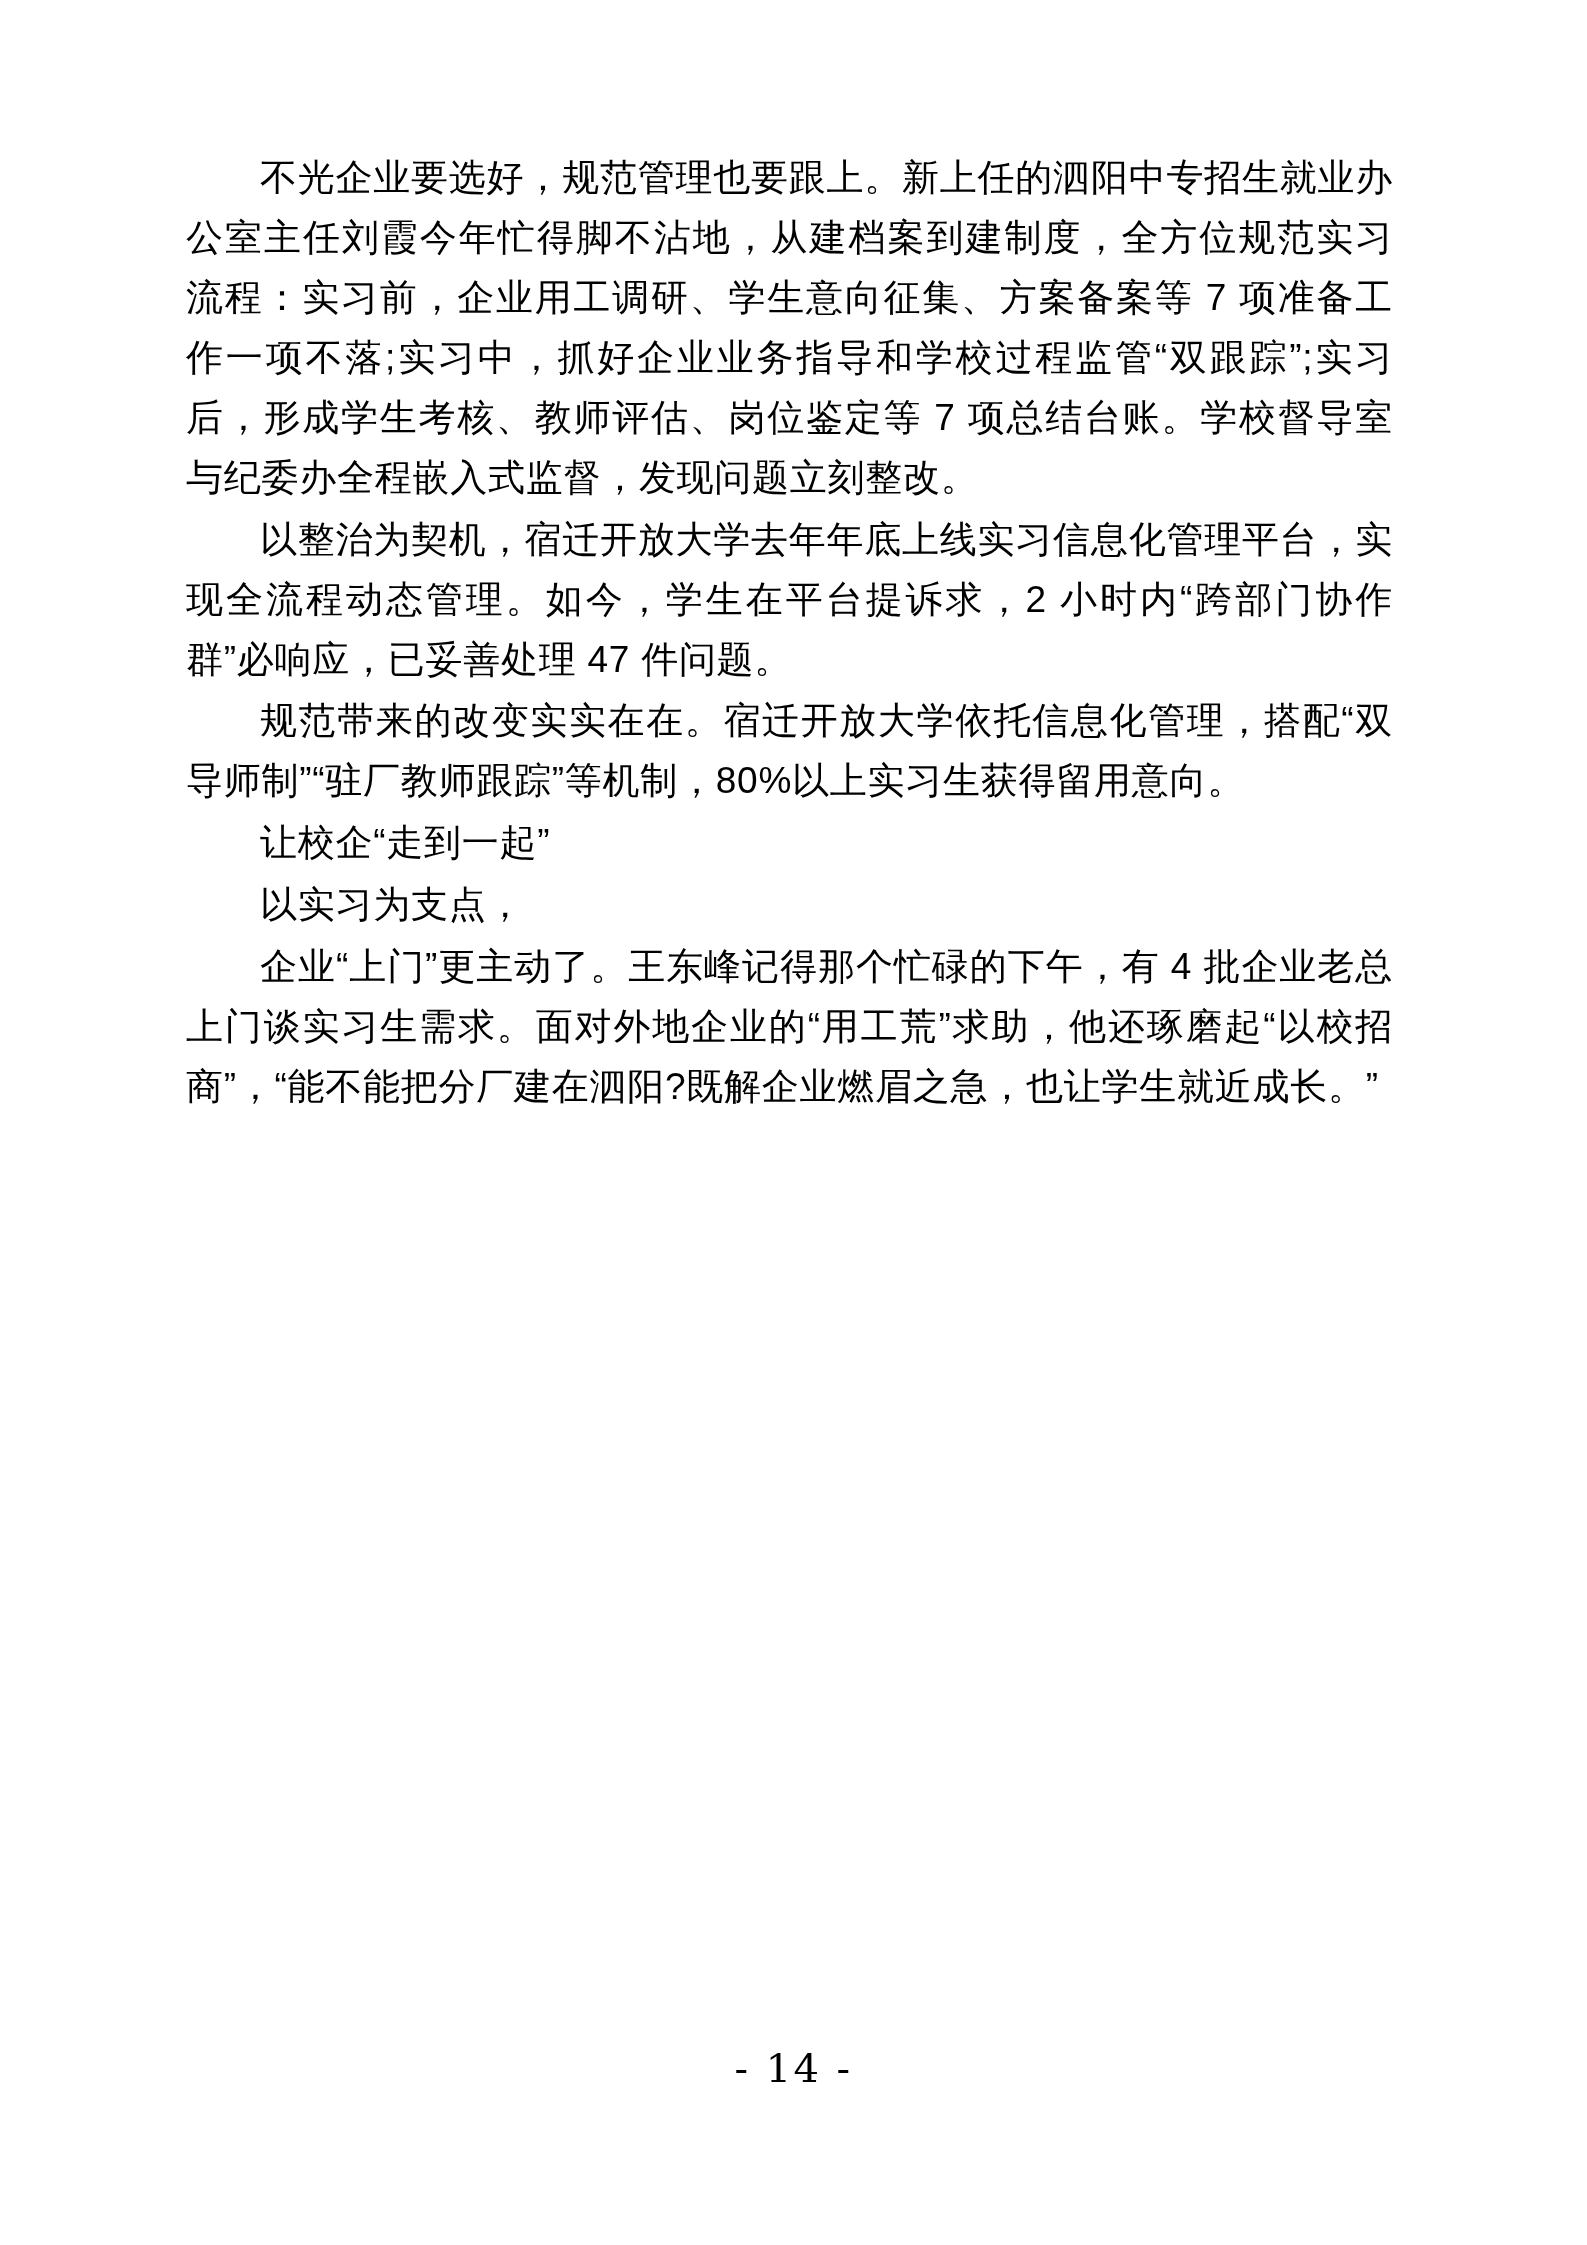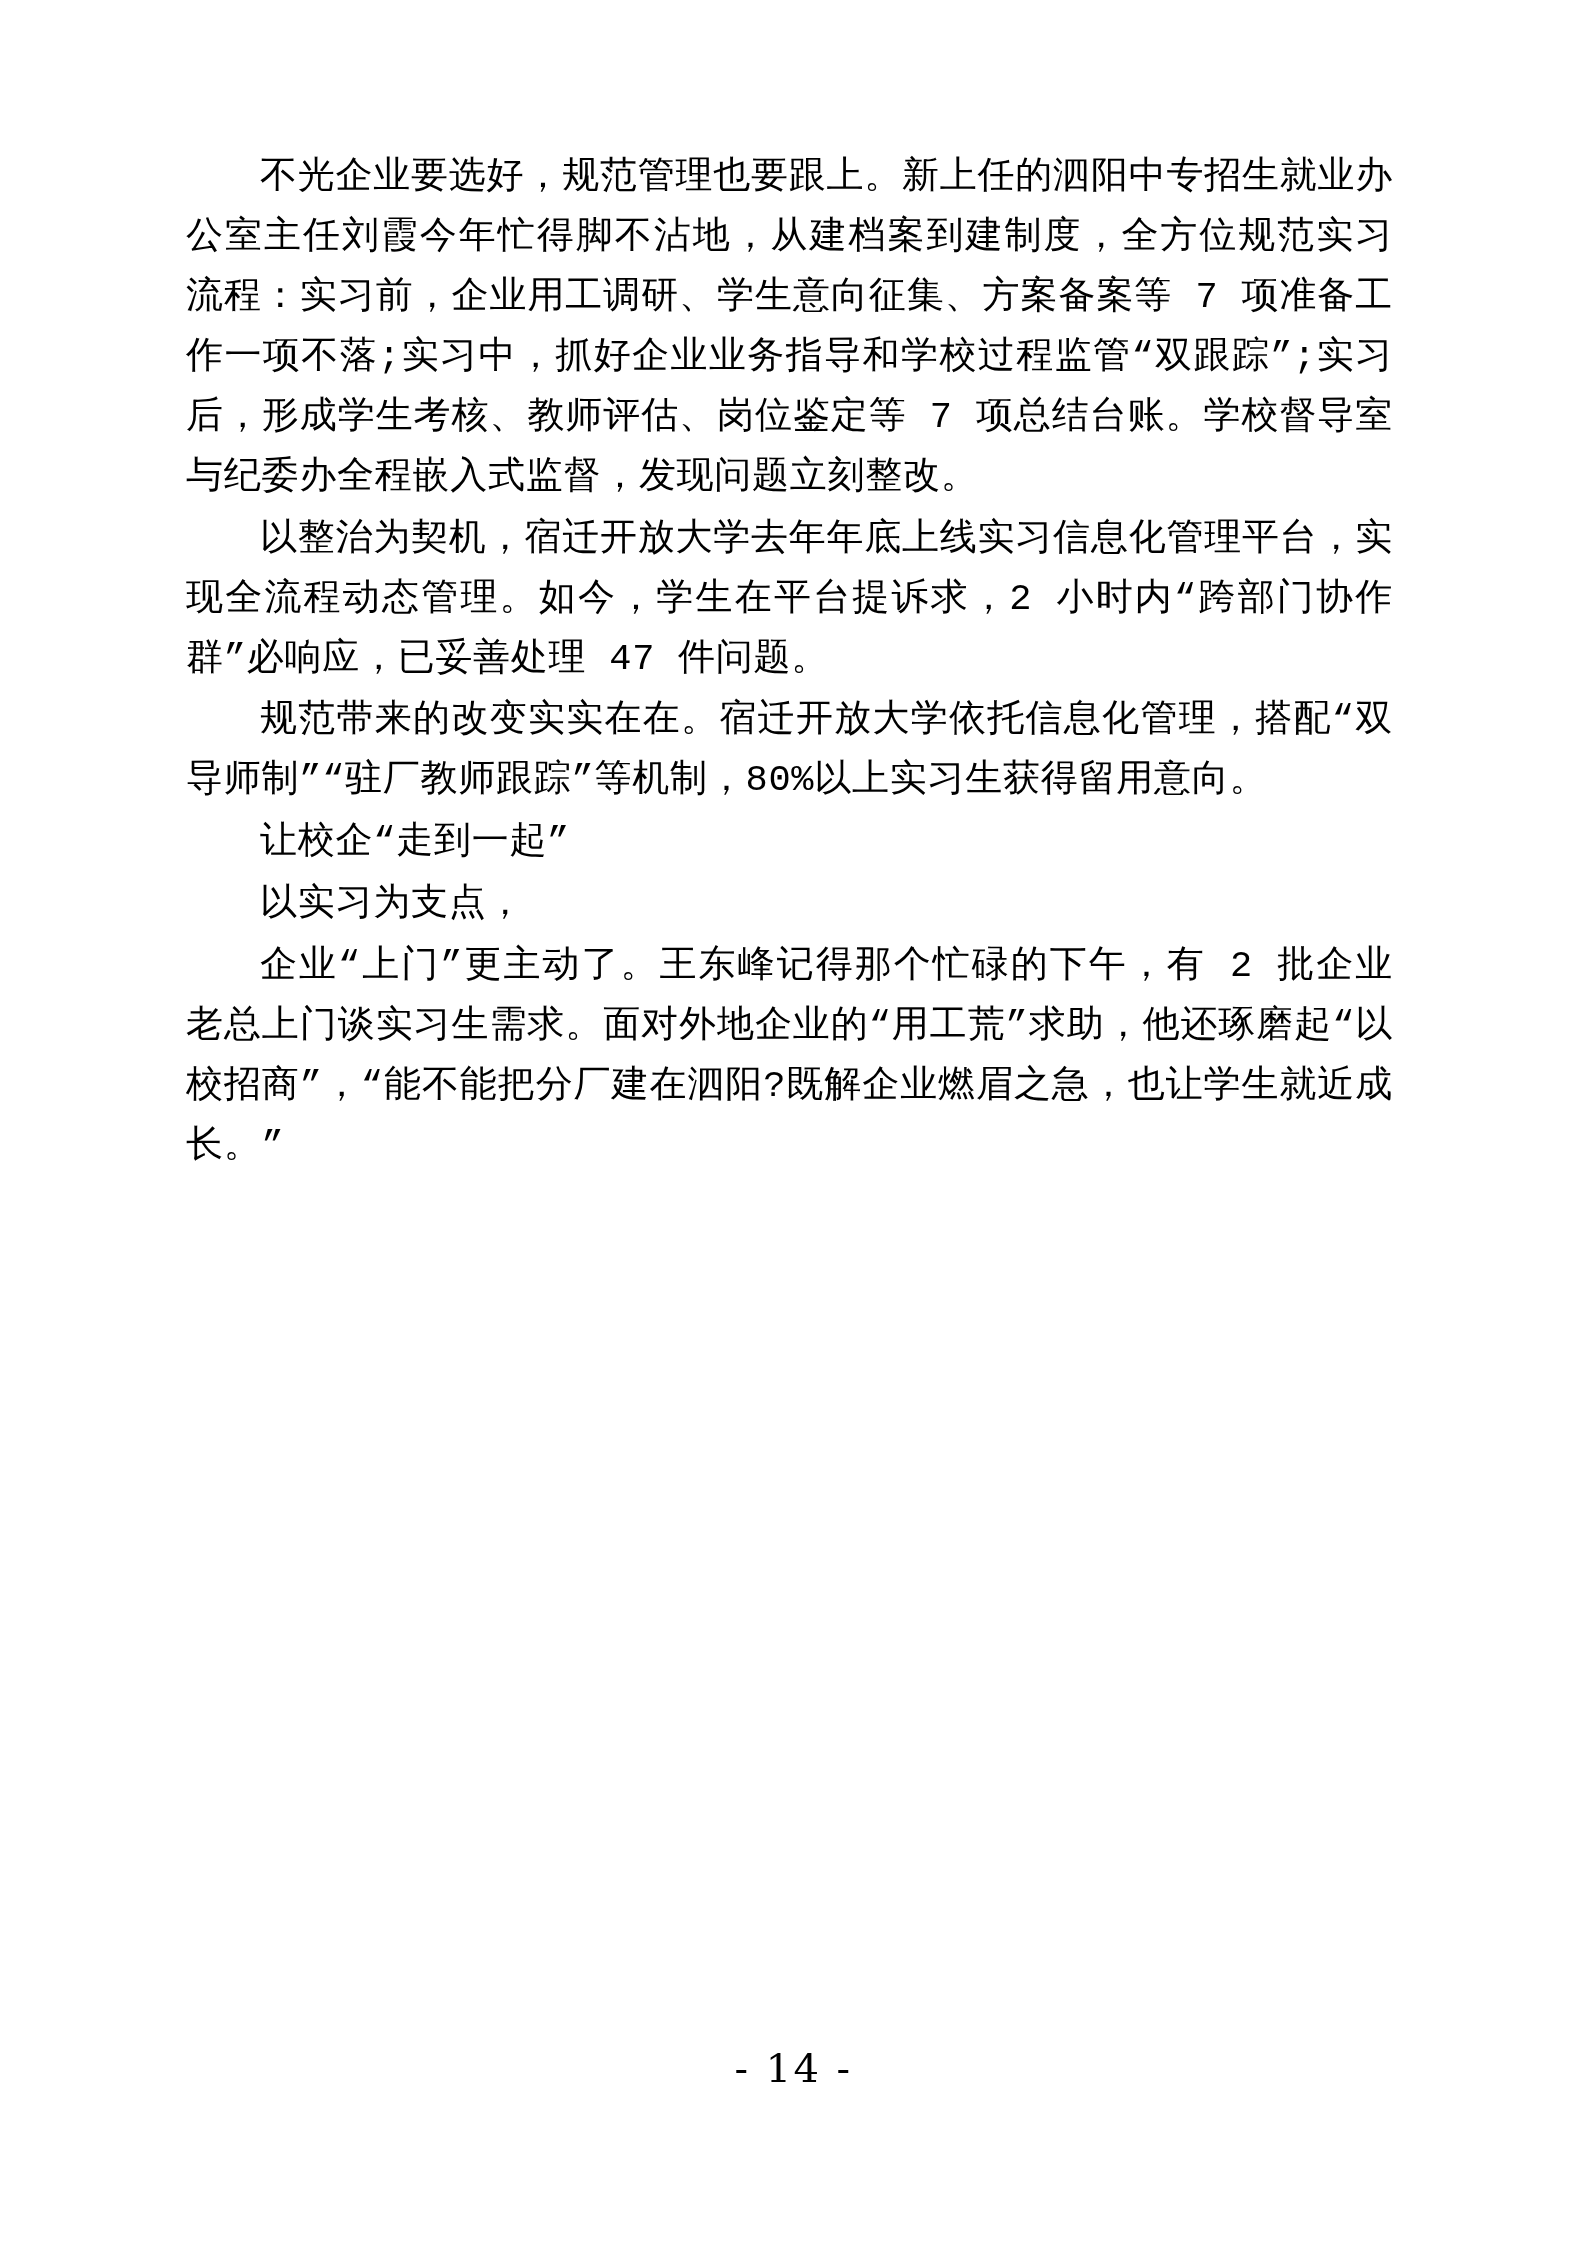--- a/index.html
+++ b/index.html
@@ -26,21 +26,21 @@
     width: 1215px;
   }
   .para {
     font-size: 37px;
     line-height: 1.62;
     text-align: justify;
     text-justify: inter-ideograph;
     text-indent: 2em;
     margin: 0 8px 2px 0;
     letter-spacing: 0.02em;
-    font-family: Liberation Mono, monospace;
+    font-family: Liberation Sans, sans-serif;
   }
   .footer {
     position: absolute;
     left: 0;
     top: 2045px;
     width: 100%;
     text-align: center;
     font-size: 40px;
     font-family: "DejaVu Serif", "Liberation Serif", serif;
     letter-spacing: 0.06em;
@@ -49,16 +49,16 @@
 </head>
 <body>
 
 <div class="page">
   <div class="content">
     <p class="para">不光企业要选好，规范管理也要跟上。新上任的泗阳中专招生就业办公室主任刘霞今年忙得脚不沾地，从建档案到建制度，全方位规范实习流程：实习前，企业用工调研、学生意向征集、方案备案等 7 项准备工作一项不落;实习中，抓好企业业务指导和学校过程监管“双跟踪”;实习后，形成学生考核、教师评估、岗位鉴定等 7 项总结台账。学校督导室与纪委办全程嵌入式监督，发现问题立刻整改。</p>
     <p class="para">以整治为契机，宿迁开放大学去年年底上线实习信息化管理平台，实现全流程动态管理。如今，学生在平台提诉求，2 小时内“跨部门协作群”必响应，已妥善处理 47 件问题。</p>
     <p class="para">规范带来的改变实实在在。宿迁开放大学依托信息化管理，搭配“双导师制”“驻厂教师跟踪”等机制，80%以上实习生获得留用意向。</p>
     <p class="para">让校企“走到一起”</p>
     <p class="para">以实习为支点，</p>
-    <p class="para">企业“上门”更主动了。王东峰记得那个忙碌的下午，有 2 批企业老总上门谈实习生需求。面对外地企业的“用工荒”求助，他还琢磨起“以校招商”，“能不能把分厂建在泗阳?既解企业燃眉之急，也让学生就近成长。”</p>
+    <p class="para">企业“上门”更主动了。王东峰记得那个忙碌的下午，有 4 批企业老总上门谈实习生需求。面对外地企业的“用工荒”求助，他还琢磨起“以校招商”，“能不能把分厂建在泗阳?既解企业燃眉之急，也让学生就近成长。”</p>
   </div>
   <div class="footer">- 14 -</div>
 </div>
 
 </body></html>

